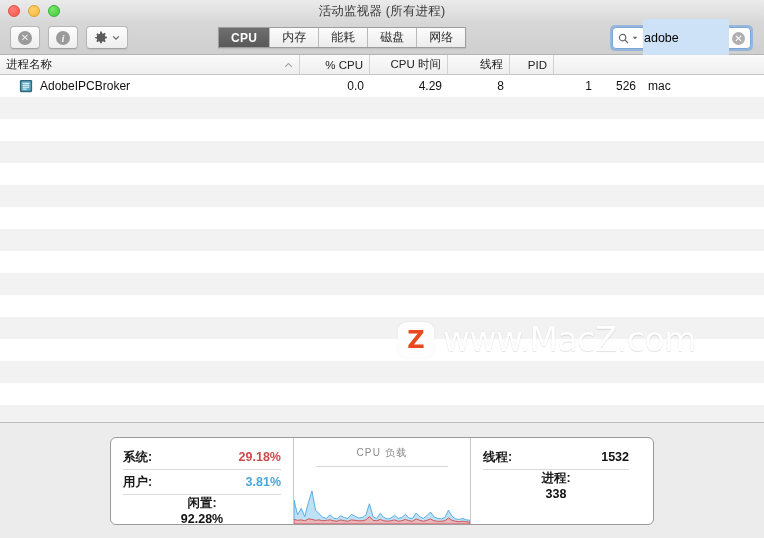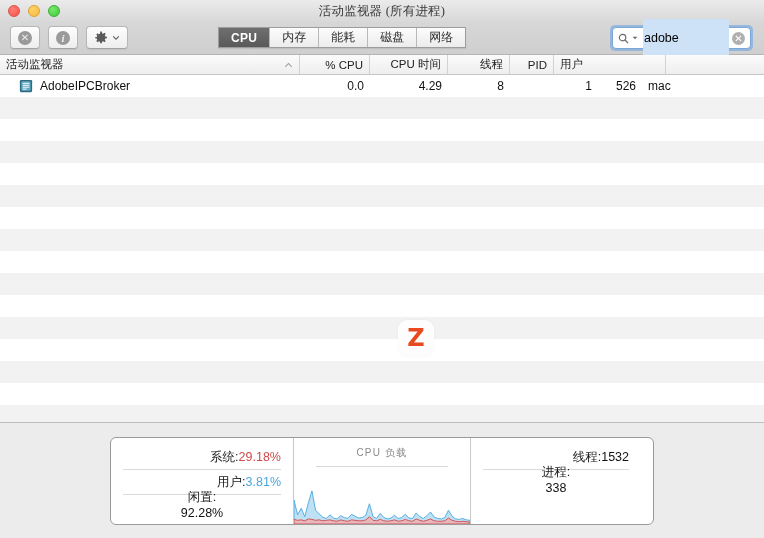--- a/index.html
+++ b/index.html
@@ -16,21 +16,20 @@
     background: #ffffff;
     display: flex; flex-direction: column;
   }
 
   
   .titlebar {
     position: relative;
     height: 22px;
     background: linear-gradient(to bottom, #ebebeb 0%, #d8d8d8 100%);
     flex: 0 0 auto;
-    font-family: Liberation Serif, serif;
   }
   .traffic {
     position: absolute; left: 8px; top: 5px;
     display: flex; gap: 8px; align-items: center;
   }
   .light { width: 12px; height: 12px; border-radius: 50%; }
   .light.close { background: radial-gradient(circle at 35% 30%, #ff8078, #f3544c); border: 0.5px solid #df4f45; }
   .light.min   { background: radial-gradient(circle at 35% 30%, #ffd266, #f4b93c); border: 0.5px solid #dfa033; }
   .light.max   { background: radial-gradient(circle at 35% 30%, #79e86a, #3fca3c); border: 0.5px solid #36ae33; }
   .window-title {
@@ -225,25 +224,26 @@
     border-radius: 6px;
     display: flex;
     overflow: hidden;
   }
   .pane { position: relative; height: 100%; }
   .pane.left { width: 182px; padding: 7px 12px 0 12px; }
   .pane.mid { flex: 1 1 auto; border-left: 1px solid #c9c9c9; border-right: 1px solid #c9c9c9; position: relative; }
   .pane.right { width: 182px; padding: 7px 24px 0 12px; }
 
   .statrow {
-    display: flex; justify-content: flex-end; align-items: center;
+    display: flex; justify-content: space-between; align-items: center;
     height: 25px;
     border-bottom: 1px solid #dadada;
     font-size: 12.5px;
     color: #1a1a1a;
+    font-weight: bold;
   }
   .statrow:last-of-type { border-bottom: none; flex-direction: column; }
   .statval { font-family: "Liberation Sans", sans-serif; }
   .statval.sys { color: #cf4a4a; }
   .statval.usr { color: #4aa6dd; }
   .statval.idle { color: #111; }
 
   .graph-title {
     text-align: center;
     font-size: 10px;
@@ -313,30 +313,29 @@
           <path fill="#6a6a6a" d="M0.8 2.4 L4 5.6 L7.2 2.4 Z"></path>
         </svg>
         <div class="search-text" title="搜索">adobe</div>
         <div class="clear-btn">✕</div>
       </div>
     </div>
   </div>
 
   <div class="colhead">
     <div class="ch left" style="width:300px">
-      <span>活动监视器</span>
+      <span>进程名称</span>
       <svg class="sortcaret" viewBox="0 0 10 10">
         <path fill="#555" d="M5 3 L9 7.2 L8.2 8 L5 4.6 L1.8 8 L1 7.2 Z"></path>
       </svg>
     </div>
     <div class="ch right" style="width:70px">% CPU</div>
     <div class="ch right" style="width:78px">CPU 时间</div>
     <div class="ch right" style="width:62px">线程</div>
     <div class="ch right" style="width:44px">PID</div>
-    <div class="ch left" style="width:112px">用户</div>
   </div>
 
   <div class="listarea">
 
     <div class="row">
       <div class="cell left procname" style="width:300px">
         <svg class="proc-icon" viewBox="0 0 16 16">
           <rect x="1" y="1" width="14" height="14" rx="1.5" fill="#2f6a80"></rect>
           <rect x="2.6" y="2.6" width="10.8" height="10.8" rx="1" fill="#5ea9c4"></rect>
           <rect x="4.2" y="4.4" width="7.6" height="1.1" fill="#ffffff"></rect>
@@ -367,20 +366,21 @@
         <div class="row"></div>
         <div class="row alt"></div>
         <div class="row"></div>
         <div class="row alt"></div>
         <div class="row"></div>
         <div class="row alt"></div>
       </div>
 
     <div class="watermark">
       <div class="wm-badge">Z</div>
+      <div class="wm-text">www.MacZ.com</div>
     </div>
   </div>
 
   <div class="footer">
     <div class="statpanel">
 
       <div class="pane left">
         <div class="statrow">
           <span>系统:</span>
           <span class="statval sys">29.18%</span>

